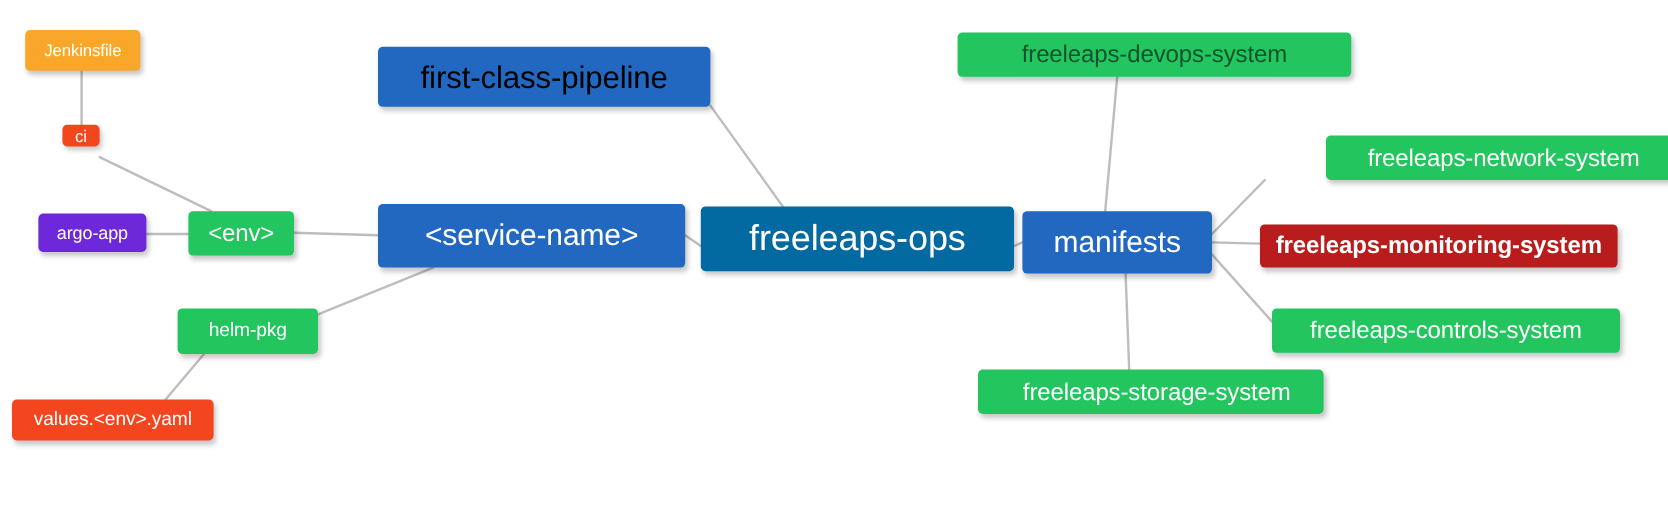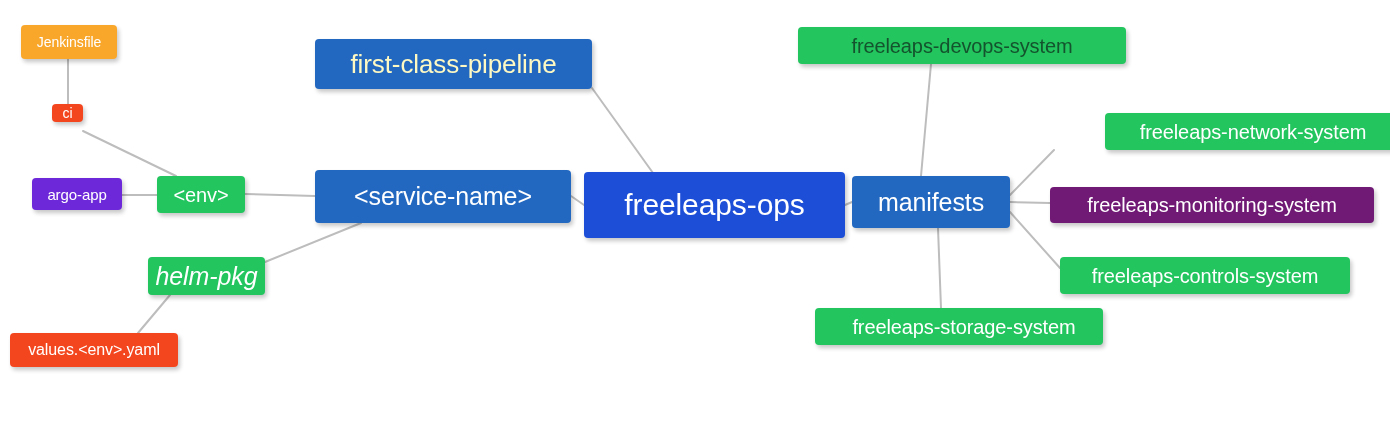--- a/index.html
+++ b/index.html
@@ -68,57 +68,57 @@
       <path d="M 68,104 L 68,59" stroke="#bdbdbd" stroke-width="2" fill="none" stroke-linecap="round"></path>
       <path d="M 170,295 L 138,333" stroke="#bdbdbd" stroke-width="2" fill="none" stroke-linecap="round"></path>
       <path d="M 921,176 L 931,64" stroke="#bdbdbd" stroke-width="2" fill="none" stroke-linecap="round"></path>
       <path d="M 1010,195 L 1054,150" stroke="#bdbdbd" stroke-width="2" fill="none" stroke-linecap="round"></path>
       <path d="M 1010,202 L 1050,203" stroke="#bdbdbd" stroke-width="2" fill="none" stroke-linecap="round"></path>
       <path d="M 1010,212 L 1060,268" stroke="#bdbdbd" stroke-width="2" fill="none" stroke-linecap="round"></path>
       <path d="M 938,228 L 941,308" stroke="#bdbdbd" stroke-width="2" fill="none" stroke-linecap="round"></path>
     </svg>
 
   <div id="node-layer">
-      <div class="node c-dark" style="left: 584px; top: 172px; width: 261px; height: 66px; background: #1d4ed8; color: rgb(255, 255, 255);">
+      <div class="node c-dark" style="left: 584px; top: 172px; width: 261px; height: 54px; background: #0369a1; color: rgb(255, 255, 255);">
         <span class="node-label" style="font-size: 30px;">freeleaps-ops</span>
       </div>
       <div class="node c-blue" style="left: 315px; top: 170px; width: 256px; height: 53px; background: rgb(34, 104, 192); color: rgb(255, 255, 255);">
         <span class="node-label" style="font-size: 25px;">&lt;service-name&gt;</span>
       </div>
-      <div class="node c-blue" style="left: 315px; top: 39px; width: 277px; height: 50px; background: rgb(34, 104, 192); color: #fef9c3;">
+      <div class="node c-blue" style="left: 315px; top: 39px; width: 277px; height: 50px; background: rgb(34, 104, 192); color: #000000;">
         <span class="node-label" style="font-size: 26px;">first-class-pipeline</span>
       </div>
       <div class="node c-blue" style="left: 852px; top: 176px; width: 158px; height: 52px; background: rgb(34, 104, 192); color: rgb(255, 255, 255);">
         <span class="node-label" style="font-size: 25px; text-align: center;">manifests</span>
       </div>
       <div class="node c-green" style="left: 157px; top: 176px; width: 88px; height: 37px; background: rgb(34, 197, 94); color: rgb(255, 255, 255);">
         <span class="node-label" style="font-size: 20px;">&lt;env&gt;</span>
       </div>
       <div class="node c-green" style="left: 148px; top: 257px; width: 117px; height: 38px; background: rgb(34, 197, 94); color: rgb(255, 255, 255);">
-        <span class="node-label" style="font-size: 25px; font-style: italic;">helm-pkg</span>
+        <span class="node-label" style="font-size: 16px;">helm-pkg</span>
       </div>
       <div class="node c-orange" style="left: 21px; top: 25px; width: 96px; height: 34px; background: rgb(249, 167, 43); color: rgb(255, 255, 255);">
         <span class="node-label" style="font-size: 14px;">Jenkinsfile</span>
       </div>
       <div class="node c-red" style="left: 52px; top: 104px; width: 31px; height: 18px; background: rgb(244, 70, 30); color: rgb(255, 255, 255);">
         <span class="node-label" style="font-size: 14px;">ci</span>
       </div>
       <div class="node c-red" style="left: 32px; top: 178px; width: 90px; height: 32px; background: #6d28d9; color: rgb(255, 255, 255);">
         <span class="node-label" style="font-size: 15px;">argo-app</span>
       </div>
       <div class="node c-red" style="left: 10px; top: 333px; width: 168px; height: 34px; background: rgb(244, 70, 30); color: rgb(255, 255, 255);">
         <span class="node-label" style="font-size: 16px;">values.&lt;env&gt;.yaml</span>
       </div>
       <div class="node c-green" style="left: 798px; top: 27px; width: 328px; height: 37px; background: rgb(34, 197, 94); color: #14532d;">
         <span class="node-label" style="font-size: 20px;">freeleaps-devops-system</span>
       </div>
       <div class="node c-green" style="left: 1105px; top: 113px; width: 296px; height: 37px; background: rgb(34, 197, 94); color: rgb(255, 255, 255);">
         <span class="node-label" style="font-size: 20px;">freeleaps-network-system</span>
       </div>
-      <div class="node c-green" style="left: 1050px; top: 187px; width: 324px; height: 36px; background: #701a75; color: rgb(255, 255, 255);">
+      <div class="node c-green" style="left: 1050px; top: 187px; width: 298px; height: 36px; background: #b91c1c; color: rgb(255, 255, 255); font-weight: bold;">
         <span class="node-label" style="font-size: 20px;">freeleaps-monitoring-system</span>
       </div>
       <div class="node c-green" style="left: 1060px; top: 257px; width: 290px; height: 37px; background: rgb(34, 197, 94); color: rgb(255, 255, 255);">
         <span class="node-label" style="font-size: 20px;">freeleaps-controls-system</span>
       </div>
       <div class="node c-green" style="left: 815px; top: 308px; width: 288px; height: 37px; background: rgb(34, 197, 94); color: rgb(255, 255, 255); padding-left: 10px;">
         <span class="node-label" style="font-size: 20px;">freeleaps-storage-system</span>
       </div>
     </div>
 

